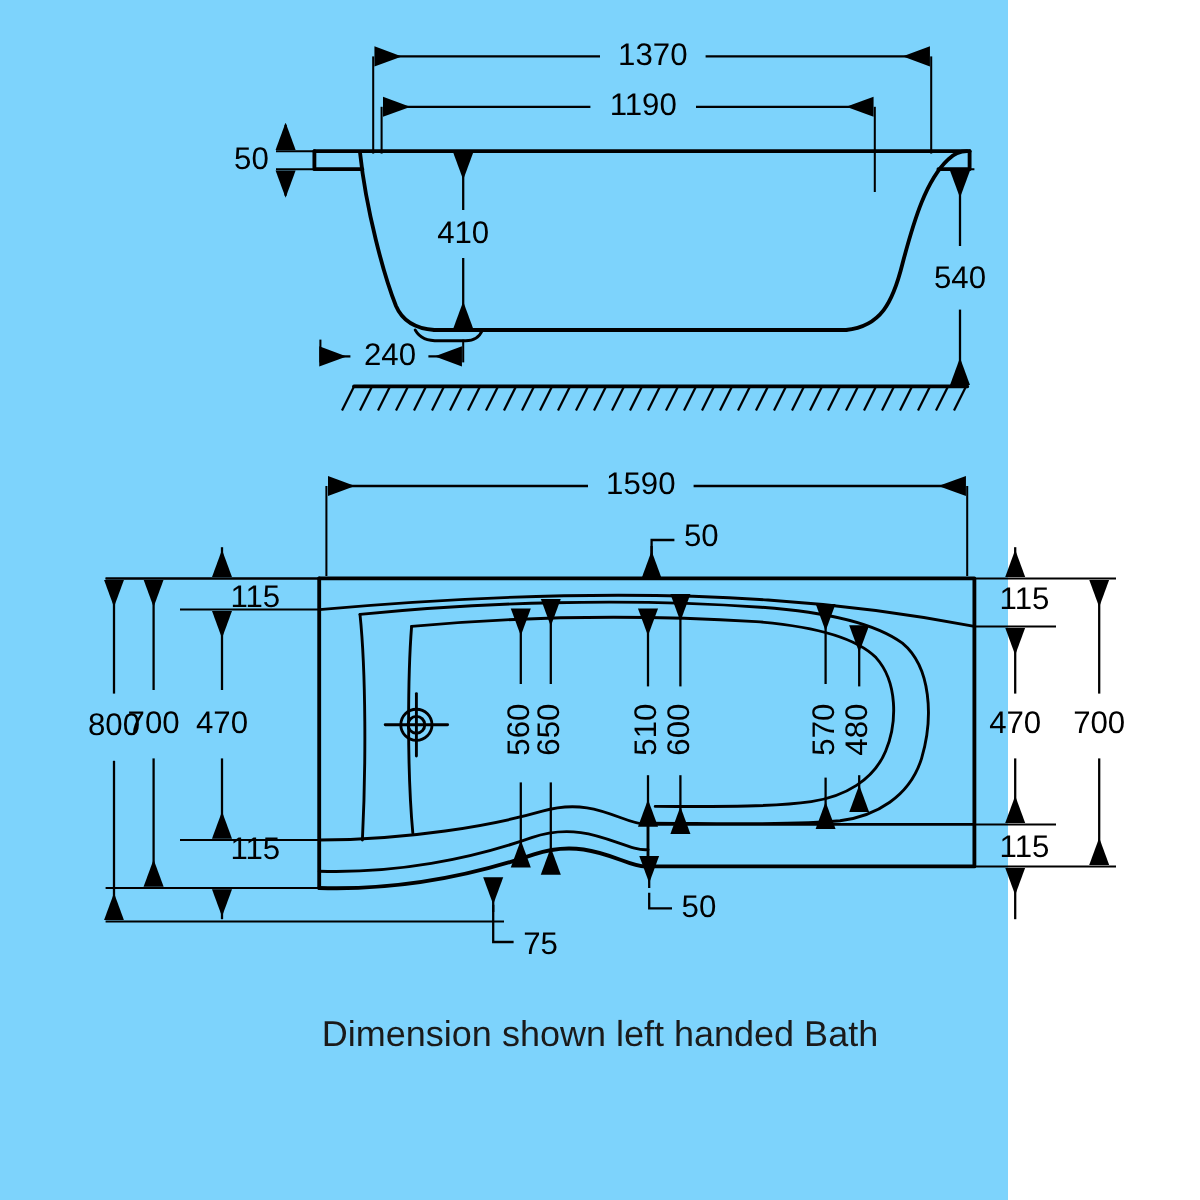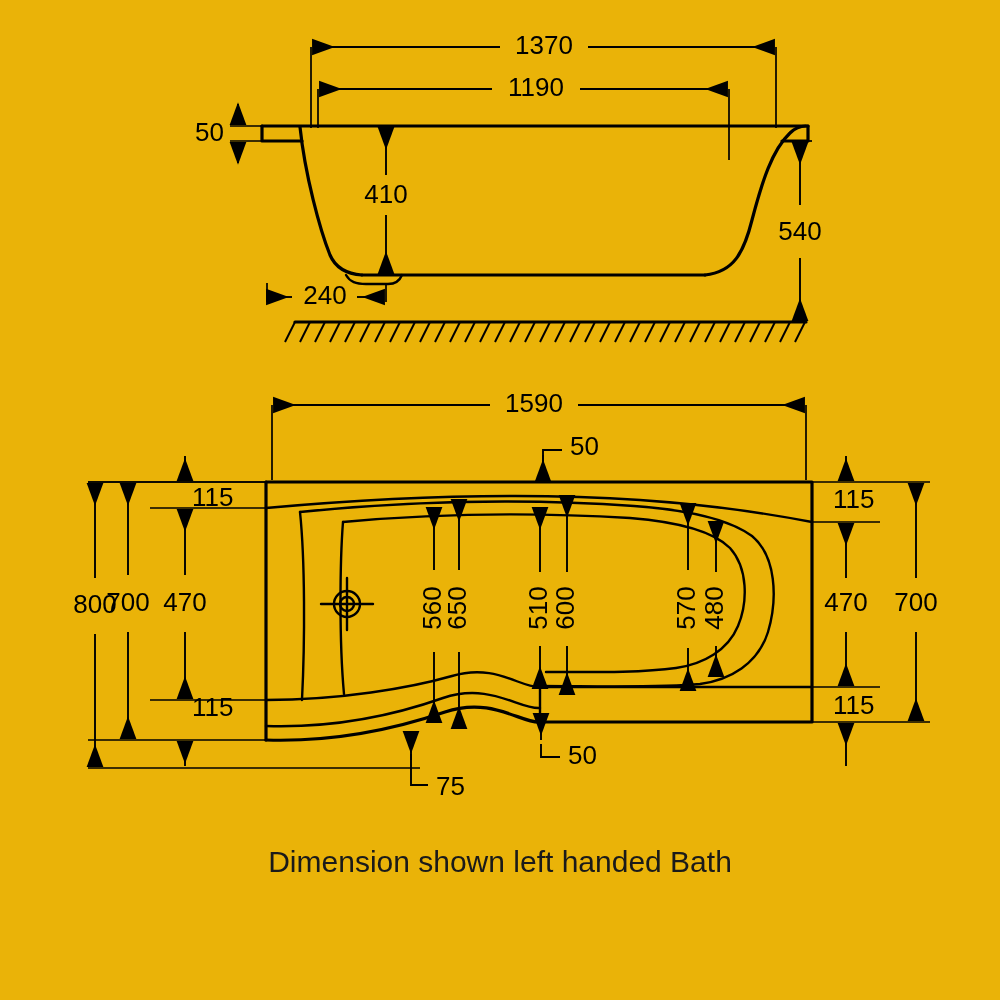--- a/index.html
+++ b/index.html
@@ -8,23 +8,23 @@
     background: #ffffff;
   }
   body {
     width: 1000px;
     height: 1000px;
     font-family: "Liberation Sans", sans-serif;
     overflow: hidden;
   }
   #drawing-root {
     position: relative;
-    width: 1000px;
+    width: 840px;
     height: 1000px;
-    background: #eab308;
+    background: #7dd3fc;
   }
   svg#tech-drawing {
     display: block;
     width: 1000px;
     height: 1000px;
   }
   .obj {
     stroke: #000000;
     fill: none;
     stroke-width: 3.2;

